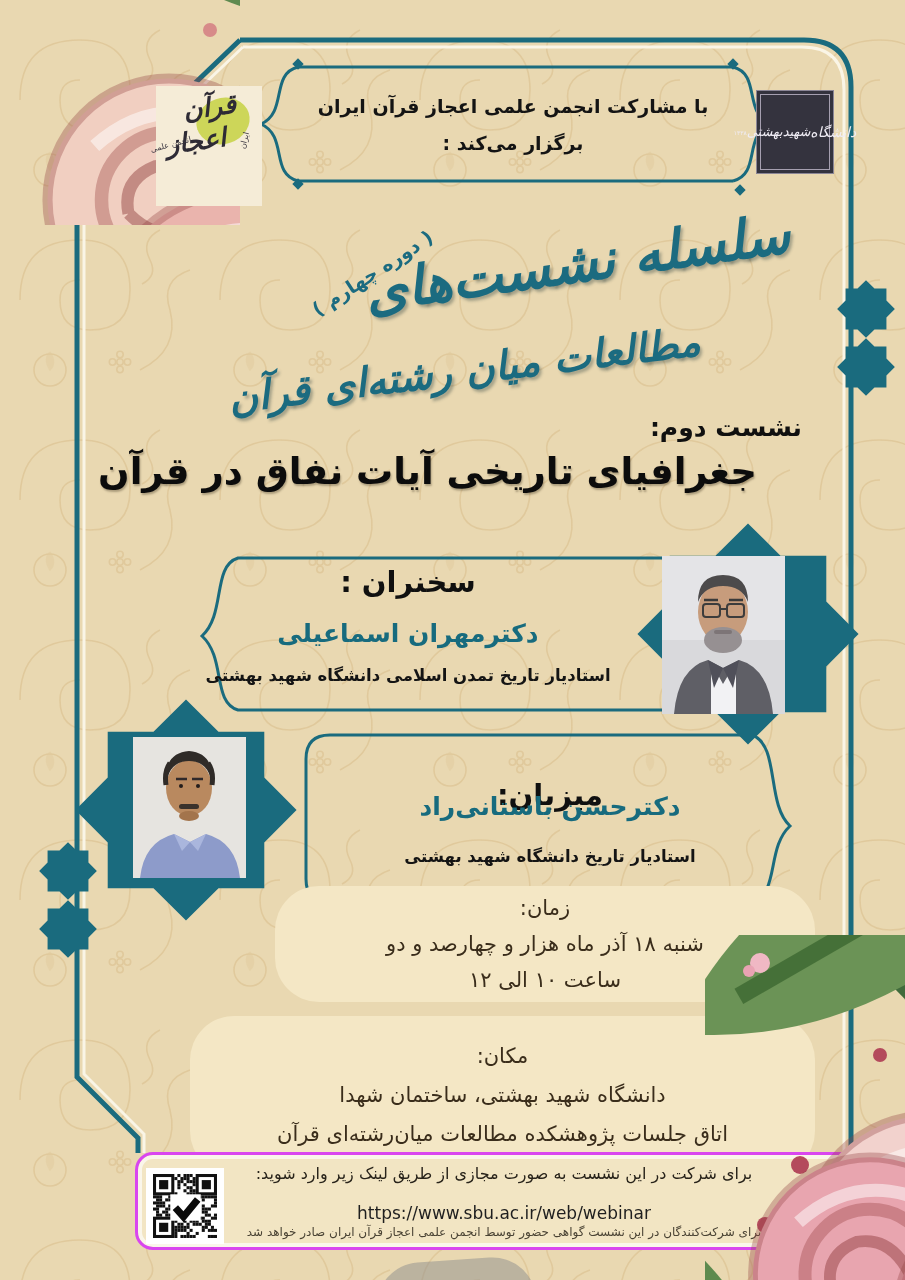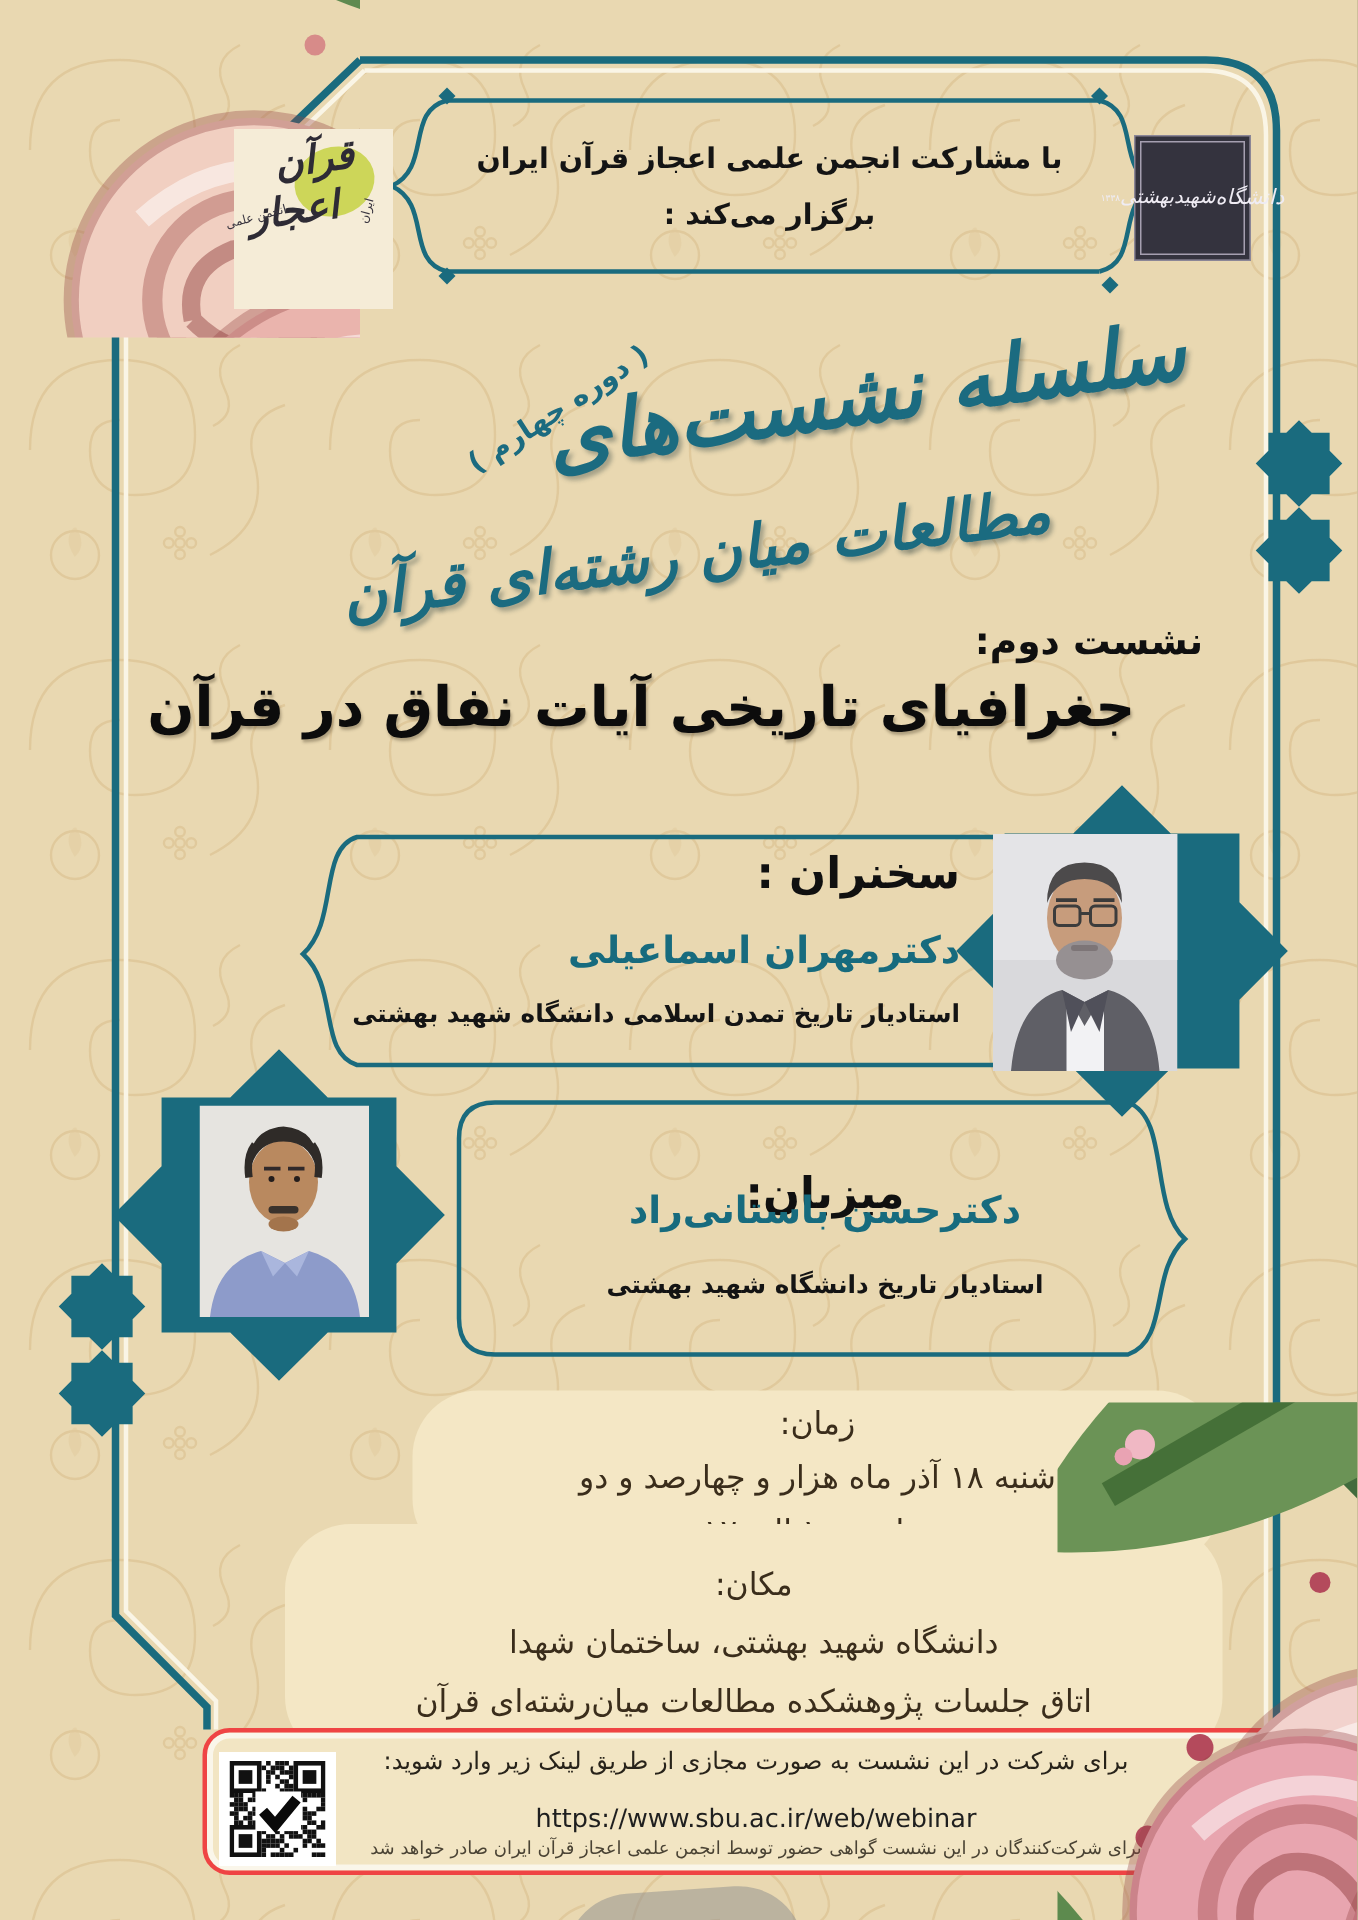--- a/index.html
+++ b/index.html
@@ -29,30 +29,30 @@
   .cal-l2{top:318px;right:205px;font-size:40px;transform:rotate(-7deg);transform-origin:100% 50%;}
   .edition{position:absolute;left:320px;top:298px;font-size:19px;font-weight:bold;color:#1b6b80;
     white-space:nowrap;transform:rotate(-33deg);transform-origin:0 100%;}
   .session-label{position:absolute;right:103px;top:413px;font-size:25px;font-weight:bold;color:#101010;white-space:nowrap;}
   .session-title{position:absolute;left:60px;right:110px;top:450px;text-align:center;
     font-size:37px;font-weight:bold;color:#0c0c0c;text-shadow:1px 2px 2px rgba(60,50,30,.35);white-space:nowrap;}
   
   .p-label{position:absolute;text-align:center;font-weight:bold;color:#101010;font-size:29px;white-space:nowrap;}
   .p-name{position:absolute;text-align:center;font-weight:bold;color:#176b7e;font-size:25px;white-space:nowrap;}
   .p-affil{position:absolute;text-align:center;font-weight:bold;color:#141414;font-size:16.5px;white-space:nowrap;}
-  .spk{left:210px;width:430px;text-align:right;}
+  .spk{left:193px;width:430px;}
   .hst{left:330px;width:440px;}
   
   .info-box{position:absolute;background:#f4e7c5;border-radius:44px;text-align:center;
     color:#3a2d1b;font-size:21px;display:flex;flex-direction:column;justify-content:center;}
-  .time-box{left:275px;top:927px;width:540px;height:116px;line-height:36px;}
+  .time-box{left:275px;top:886px;width:540px;height:116px;line-height:36px;}
   .loc-box{left:190px;top:1016px;width:625px;height:159px;line-height:39px;}
   
   .footer-box{position:absolute;left:135px;top:1152px;width:738px;height:98px;background:#f2e5c3;
-    border:3px solid #ef4444;border-radius:18px;box-shadow:inset 0 0 0 4px #faf6ea;
+    border:3px solid #d946ef;border-radius:18px;box-shadow:inset 0 0 0 4px #faf6ea;
     display:flex;flex-direction:column;justify-content:center;text-align:center;box-sizing:border-box;}
   .footer-cta{font-size:16px;color:#28231a;}
   .footer-url{font-size:17px;color:#1f1f1f;direction:ltr;margin:20px 0 2px;}
   .footer-note{font-size:12px;color:#4a4334;}
   .qr-patch{position:absolute;left:146px;top:1168px;width:78px;height:76px;background:#ffffff;
     display:flex;align-items:center;justify-content:center;}
   .bottom-emblem{position:absolute;left:375px;top:1260px;width:160px;height:44px;background:#8e8e8e;
     opacity:.5;border-radius:80px 80px 0 0;transform:rotate(-4deg);}
 </style>
 </head>

